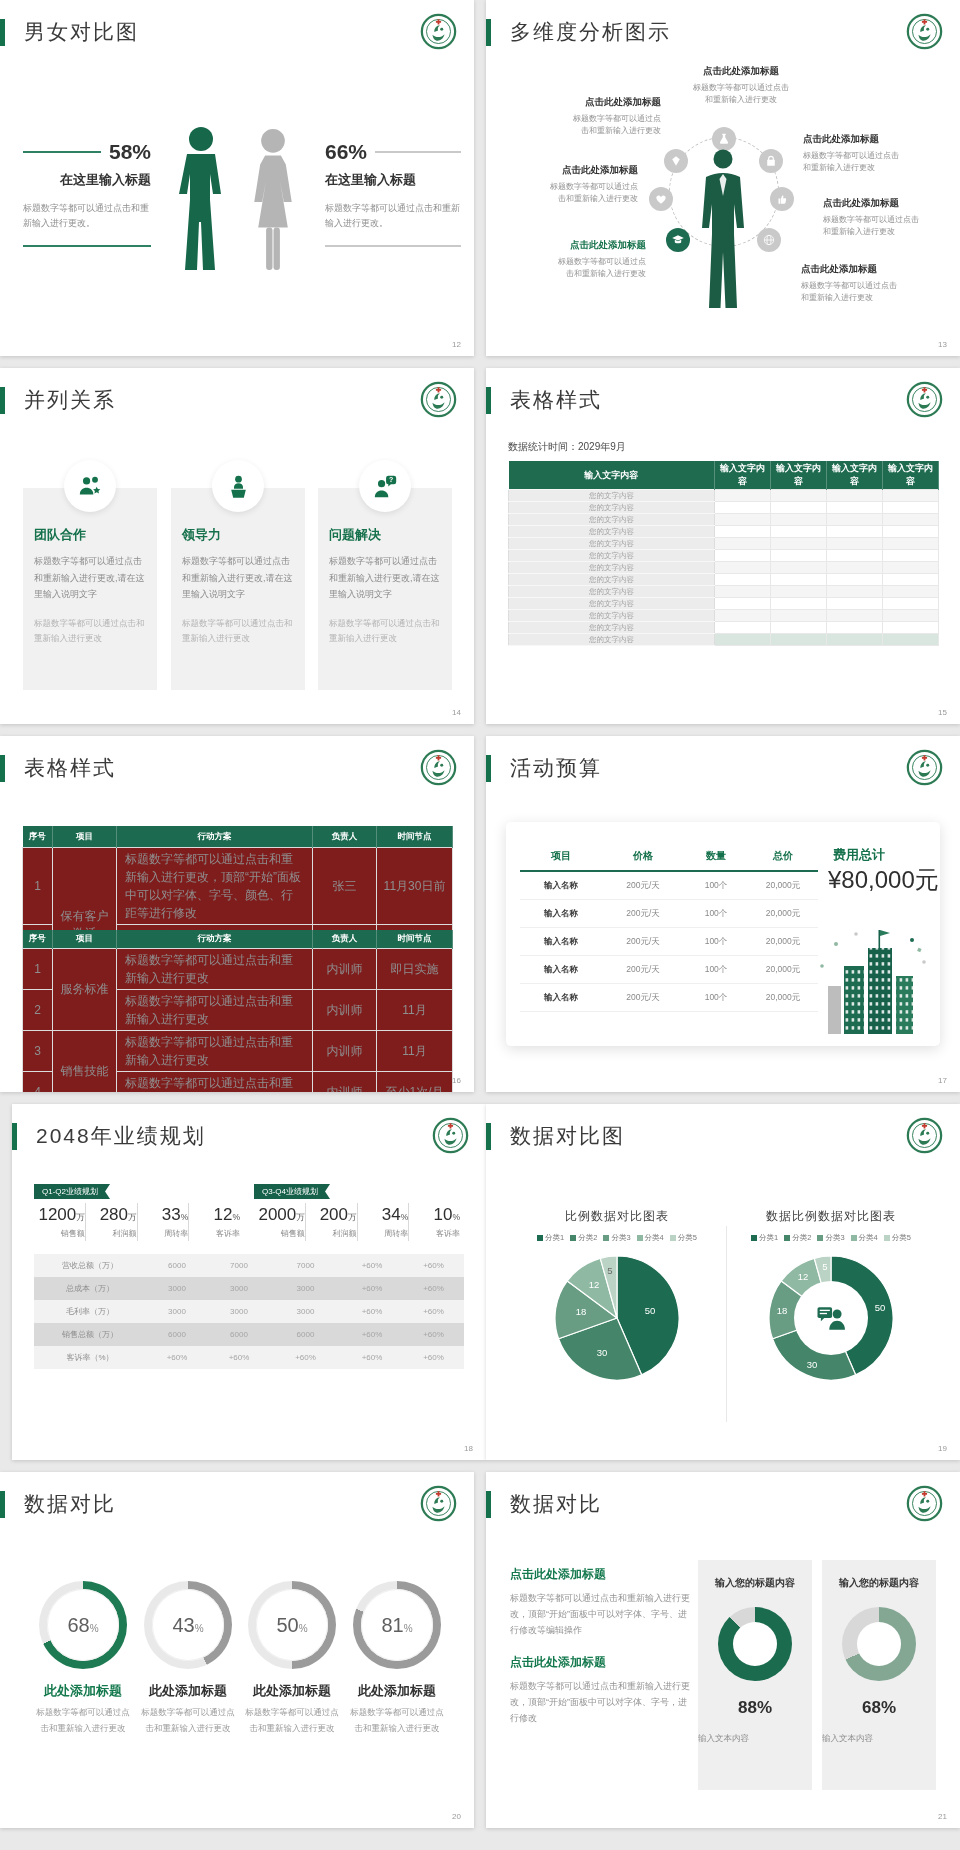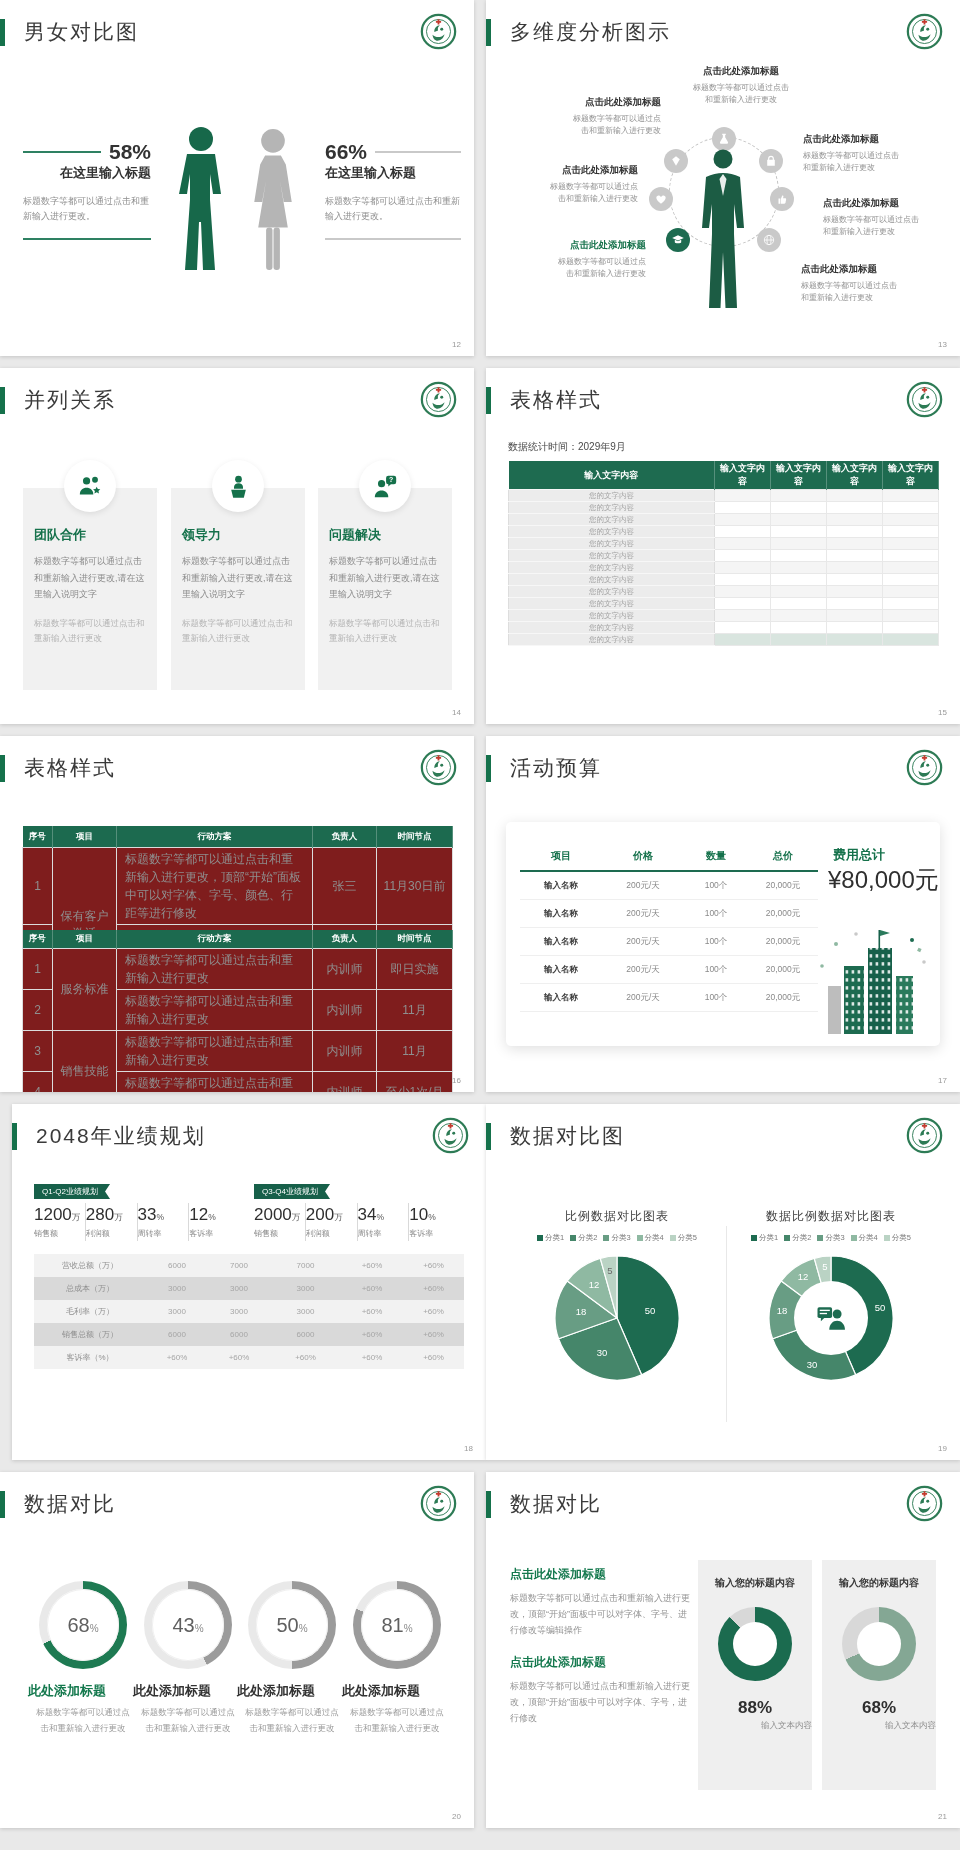--- a/index.html
+++ b/index.html
@@ -9,21 +9,21 @@
   .s-title{position:absolute;left:24px;top:18px;font-size:21px;color:#3a3a3a;letter-spacing:2px}
   .logo{position:absolute;right:17px;top:13px;width:37px;height:37px}
   .pagenum{position:absolute;right:13px;bottom:7px;font-size:8px;color:#9a9a9a}
   
   .s1-block{position:absolute;top:140px;width:128px}
   .s1-left{left:23px}.s1-right{left:325px;width:136px}
   .s1-pctrow{display:flex;align-items:center;height:24px}
   .s1-line{flex:1;height:2px;background:#2e8162}.s1-line.gray{background:#c9c9c9}
   .s1-pct{font-size:21px;font-weight:bold;color:#333}
   .s1-left .s1-pct{margin-left:8px}.s1-right .s1-pct{margin-right:8px}
-  .s1-head2{font-size:13px;font-weight:bold;color:#333;}
+  .s1-head2{font-size:13px;font-weight:bold;color:#333;margin-top:7px}
   .s1-left .s1-head2{text-align:right}
   .s1-body{font-size:9px;color:#8f8f8f;line-height:1.7;margin-top:12px}
   .s1-rule{height:2px;background:#2e8162;margin-top:13px}.s1-rule.gray{background:#c9c9c9}
   .s1-man{position:absolute;left:170px;top:126px;width:62px;height:146px}
   .s1-woman{position:absolute;left:242px;top:128px;width:62px;height:144px}
   
   .s2-block{position:absolute;font-size:8px;color:#909090;line-height:1.55}
   .s2-bt{font-size:9.5px;font-weight:bold;color:#333;margin-bottom:3px}
   .s2-bt.green{color:#15714b}
   .ta-r{text-align:right}.ta-l{text-align:left}.ta-c{text-align:center}
@@ -61,21 +61,21 @@
   .s6-table td{font-size:8.5px;color:#8a8a8a;height:25px;text-align:center;border-bottom:1px solid #efefef}
   .s6-table td.name{color:#3f3f3f;font-weight:bold}
   .s6-total-label{position:absolute;left:327px;top:24px;font-size:13px;font-weight:bold;color:#15714b}
   .s6-total-value{position:absolute;left:322px;top:42px;font-size:24px;color:#2f2f2f}
   .s6-city{position:absolute;left:308px;top:98px;width:122px;height:120px}
   
   .s7-badge{position:absolute;top:80px;height:15px;line-height:15px;padding:0 12px 0 8px;background:#17604a;color:#fff;font-size:8px;clip-path:polygon(0 0,100% 0,calc(100% - 5px) 50%,100% 100%,0 100%)}
   .b1{left:22px}.b2{left:242px}
   .s7-kpis{position:absolute;top:99px;width:206px;display:flex}
   .g1{left:22px}.g2{left:242px}
-  .s7-kpi{flex:1;text-align:left;border-right:1px solid #d9d9d9;padding:2px 0}
+  .s7-kpi{flex:1;text-align:right;border-right:1px solid #d9d9d9;padding:2px 0}
   .s7-kpi:last-child{border-right:none}
   .s7-val{font-size:17px;color:#2f2f2f}
   .s7-unit{font-size:8.5px;color:#555}
   .s7-lab{font-size:8px;color:#8a8a8a;margin-top:3px}
   .s7-table{position:absolute;left:22px;top:150px;width:430px;border-collapse:collapse;table-layout:fixed}
   .s7-table th{background:#2d2d2d;color:#fff;font-size:9px;height:23px;font-weight:bold}
   .s7-table td{height:21px;font-size:8px;color:#a6a6a6;text-align:center}
   .s7-table tr:nth-child(odd) td{background:#f2f2f2}
   .s7-table tr:nth-child(even) td{background:#d9d9d9}
   .s7-table td:first-child{color:#8f8f8f}
@@ -84,33 +84,33 @@
   .s8-legend{position:absolute;top:129px;width:200px;display:flex;justify-content:center;gap:6px;font-size:7.5px;color:#7a7a7a;align-items:flex-start}
   .sw{width:6px;height:6px;display:inline-block;margin-right:2px;vertical-align:middle}
   .s8-pie{position:absolute;left:67px;top:150px;width:128px;height:128px}
   .s8-donut{position:absolute;left:281px;top:150px;width:128px;height:128px}
   .s8-div{position:absolute;left:240px;top:122px;width:1px;height:196px;background:#e8e8e8}
   
   .gauge{position:absolute;top:109px;width:88px;height:88px;border-radius:50%}
   .gauge-hole{position:absolute;inset:8px;background:#fff;border-radius:50%;box-shadow:inset 0 0 0 1px #f0f0f0}
   .gauge-num{position:absolute;inset:0;display:flex;align-items:center;justify-content:center;font-size:20px;color:#5f5f5f}
   .gauge-num .u{font-size:10px;color:#8a8a8a;margin-top:7px}
-  .s9-title{position:absolute;top:210px;width:110px;text-align:left;font-size:13px;font-weight:bold;color:#333}
+  .s9-title{position:absolute;top:210px;width:110px;text-align:center;font-size:13px;font-weight:bold;color:#333}
   .s9-title.green{color:#15794e}
   .s9-body{position:absolute;top:232px;width:100px;text-align:center;font-size:8.5px;color:#9b9b9b;line-height:1.9}
   
   .s10-block{position:absolute;left:24px;width:180px}
   .s10-bt{font-size:12px;font-weight:bold;color:#15794e;margin-bottom:7px}
   .s10-bb{font-size:9px;color:#949494;line-height:1.8}
   .s10-panel{position:absolute;top:88px;width:114px;height:230px;background:#efefef}
   .s10-ph{margin-top:16px;text-align:center;font-size:10px;font-weight:bold;color:#3a3a3a}
   .s10-donut{position:relative;width:74px;height:74px;border-radius:50%;margin:17px auto 0}
   .s10-hole{position:absolute;inset:15px;background:#fff;border-radius:50%}
   .s10-val{margin-top:17px;text-align:center;font-size:17px;font-weight:bold;color:#2f2f2f}
-  .s10-cap{margin-top:2px;text-align:right;font-size:8.5px;color:#8f8f8f}
+  .s10-cap{margin-top:15px;text-align:left;font-size:8.5px;color:#8f8f8f}
 </style>
 </head>
 <body>
 
 <svg width="0" height="0" style="position:absolute" aria-hidden="true">
 <defs>
 <symbol id="logo-sym" viewBox="0 0 40 40">
   <circle cx="20" cy="20" r="18" fill="#fff" stroke="#2d7b55" stroke-width="2.4"></circle>
   <circle cx="20" cy="20" r="13" fill="none" stroke="#2d7b55" stroke-width="1"></circle>
   <path d="M19 6.8h2v1.8h1.8v2H21v1.8h-2v-1.8h-1.8v-2H19z" fill="#c43a2e"></path>

